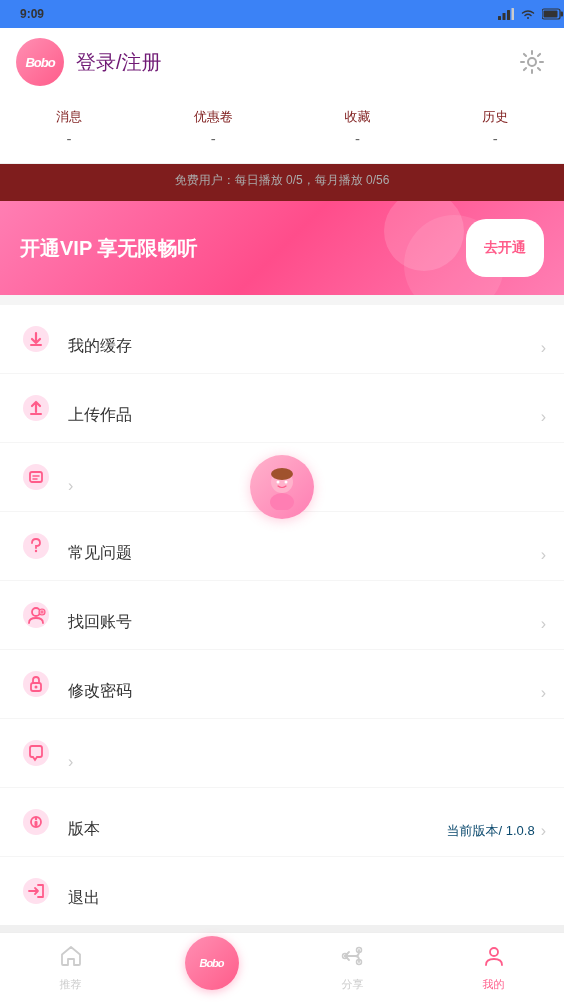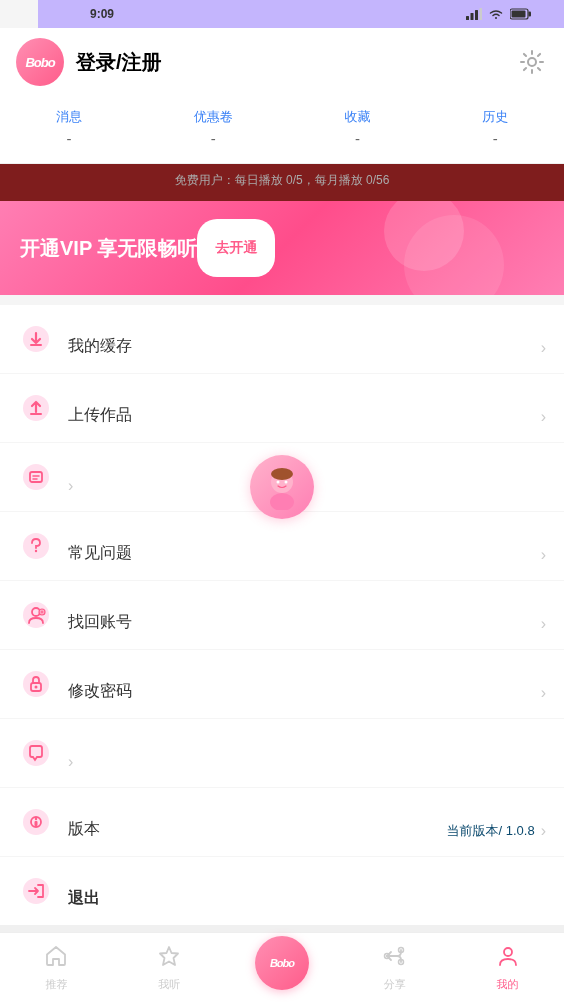--- a/index.html
+++ b/index.html
@@ -7,29 +7,28 @@
       width: 564px;
       min-height: 1002px;
       font-family: -apple-system, 'PingFang SC', 'Microsoft YaHei', sans-serif;
       background: #f5f5f5;
       overflow-x: hidden;
     }
 
     
     .status-bar {
       height: 28px;
-      background: #c4b5fd;
+      background: #3b82f6;
       display: flex;
       align-items: center;
       justify-content: flex-end;
-      padding: 0 32px;
+      padding: 0 0;
       font-size: 12px;
       color: #333;
       gap: 6px;
-      margin-left: 38px;
     }
     .status-bar-time { margin-right: auto; margin-left: 20px; font-weight: 600; }
 
     
     .header {
       background: #fff;
       display: flex;
       align-items: center;
       padding: 10px 16px;
       gap: 12px;
@@ -42,22 +41,22 @@
       display: flex;
       align-items: center;
       justify-content: center;
       color: #fff;
       font-size: 16px;
       font-weight: bold;
       flex-shrink: 0;
     }
     .header-title {
       font-size: 20px;
-      font-weight: 700;
-      color: #000000;
+      font-weight: 400;
+      color: #701a75;
       flex: 1;
     }
     .gear-icon {
       width: 32px;
       height: 32px;
       display: flex;
       align-items: center;
       justify-content: center;
       font-size: 22px;
       color: #999;
@@ -72,21 +71,21 @@
       border-bottom: 1px solid #f0f0f0;
     }
     .stat-item {
       display: flex;
       flex-direction: column;
       align-items: center;
       gap: 4px;
     }
     .stat-label {
       font-size: 13px;
-      color: #3b82f6;
+      color: #7f1d1d;
     }
     .stat-value {
       font-size: 15px;
       color: #666;
     }
 
     
     .free-hint {
       background: #7f1d1d;
       text-align: center;
@@ -95,20 +94,21 @@
       color: #aaa;
     }
 
     
     .vip-banner {
       margin: 0;
       background: linear-gradient(135deg, #ff7eb3, #ff4d8b, #ff7eb3);
       padding: 18px 20px;
       display: flex;
       align-items: center;
+      justify-content: space-between;
       position: relative;
       overflow: hidden;
     }
     .vip-banner::before {
       content: '';
       position: absolute;
       right: 100px;
       top: -10px;
       width: 80px;
       height: 80px;
@@ -150,21 +150,20 @@
     .menu-item {
       display: flex;
       align-items: flex-end;
       padding: 16px 18px;
       border-bottom: 1px solid #f5f5f5;
       cursor: pointer;
       position: relative;
     }
     .menu-item:last-child {
       border-bottom: none;
-      font-weight: bold;
     }
     .menu-icon {
       width: 36px;
       height: 36px;
       display: flex;
       align-items: center;
       justify-content: center;
       font-size: 22px;
       margin-right: 14px;
       flex-shrink: 0;
@@ -451,28 +450,20 @@
 
   <div class="nav-item">
     <span class="nav-icon">
       <svg width="24" height="24" viewBox="0 0 24 24" fill="none">
         <path d="M3 10.5 L12 3 L21 10.5 V20 Q21 21 20 21 H15 V15 H9 V21 H4 Q3 21 3 20 Z" stroke="#ccc" stroke-width="1.8" fill="none" stroke-linejoin="round"></path>
       </svg>
     </span>
     <span class="nav-label">推荐</span>
   </div>
 
-  <div class="nav-item">
-    <span class="nav-icon">
-      <svg width="24" height="24" viewBox="0 0 24 24" fill="none">
-        <path d="M12 3 L14.5 9 L21 9.5 L16.5 14 L18 21 L12 17.5 L6 21 L7.5 14 L3 9.5 L9.5 9 Z" stroke="#ccc" stroke-width="1.8" fill="none" stroke-linejoin="round"></path>
-      </svg>
-    </span>
-    <span class="nav-label">我听</span>
-  </div>
 
   <div class="nav-item">
     <div class="nav-center-btn">
       <span style="font-style:italic; font-size:11px; font-weight:800; letter-spacing:-1px; color:#fff;">Bobo</span>
     </div>
   </div>
 
   <div class="nav-item">
     <span class="nav-icon">
       <svg width="24" height="24" viewBox="0 0 24 24" fill="none">

